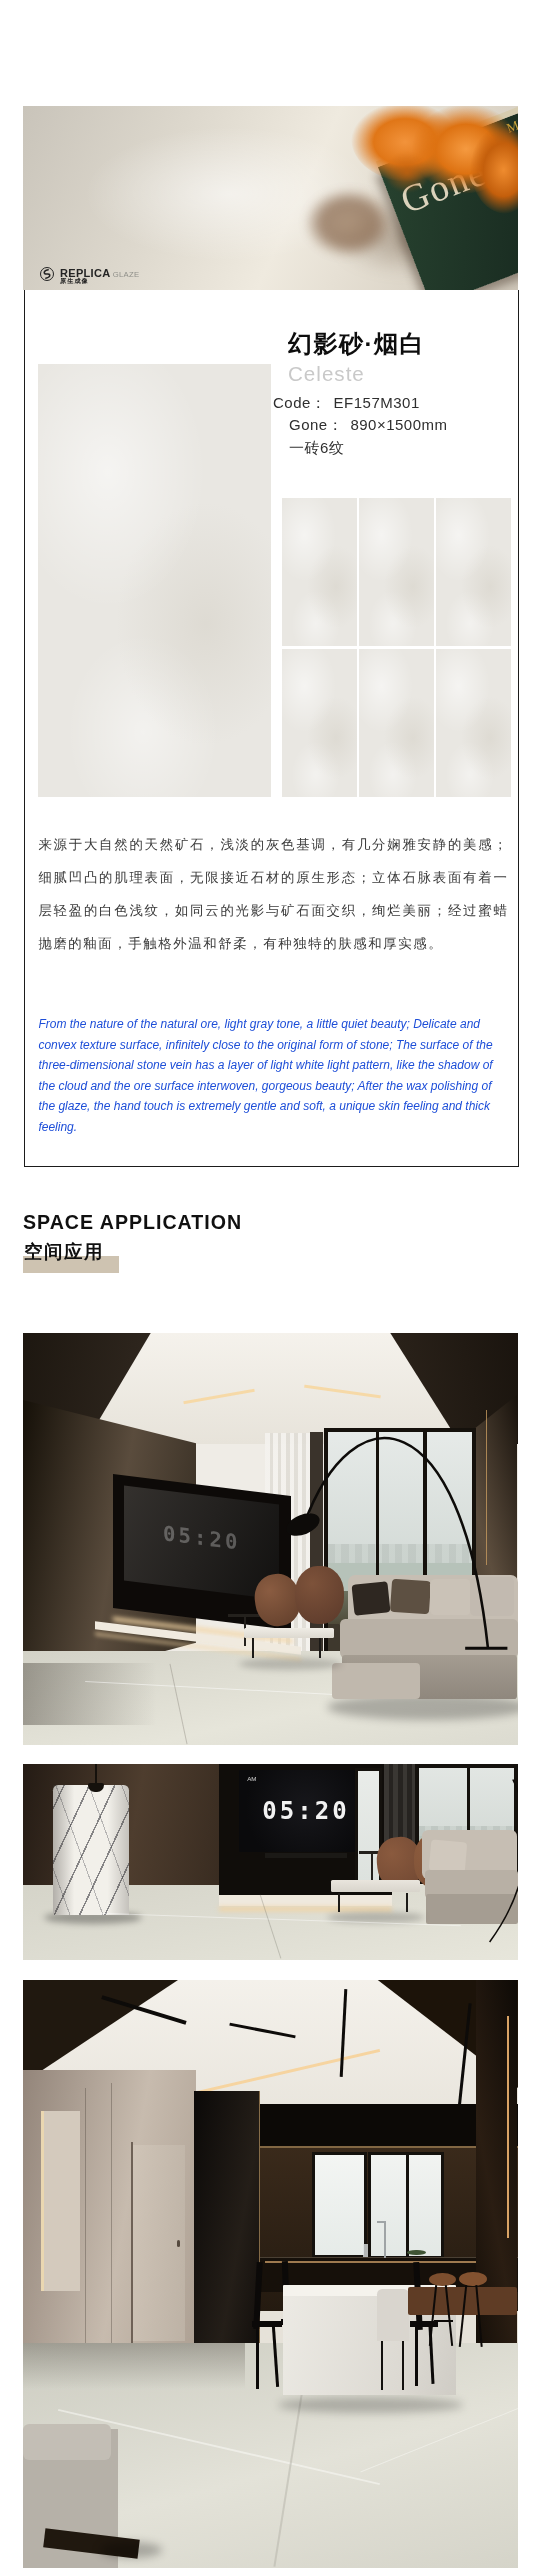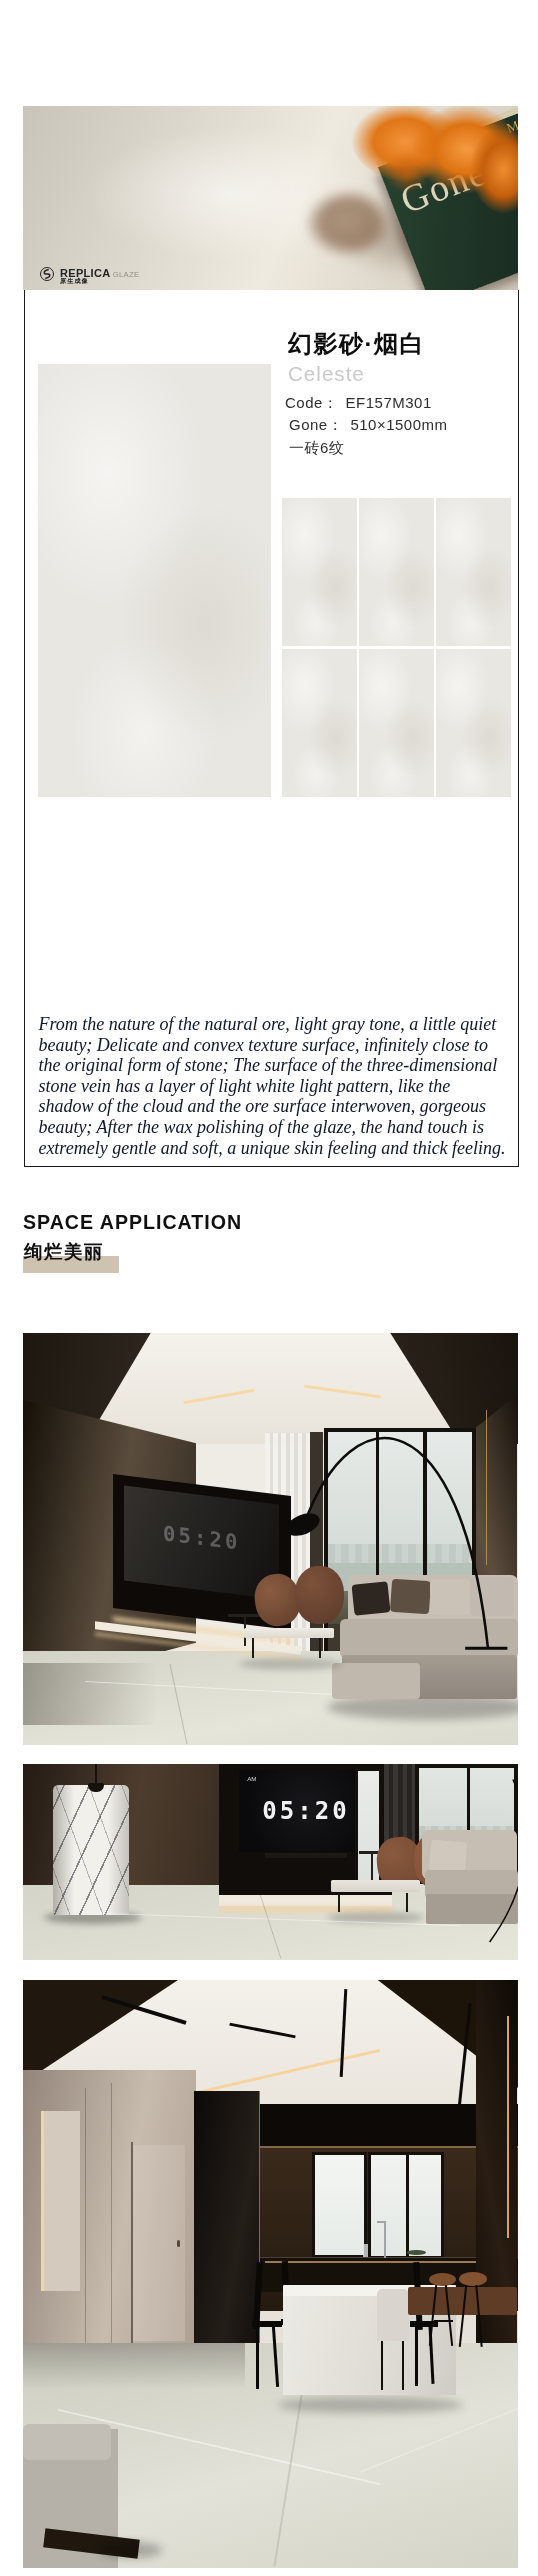--- a/index.html
+++ b/index.html
@@ -10,21 +10,21 @@
     background-image:
       radial-gradient(ellipse 60% 45% at 30% 25%,rgba(255,255,255,.55),rgba(255,255,255,0) 70%),
       radial-gradient(ellipse 55% 40% at 72% 60%,rgba(205,200,188,.40),rgba(205,200,188,0) 70%),
       radial-gradient(ellipse 50% 35% at 45% 85%,rgba(255,255,255,.45),rgba(255,255,255,0) 65%);}
   .watermark{font-size:109px;line-height:1;font-weight:bold;font-style:italic;color:#eae6df;letter-spacing:-3.1px;}
   .title-zh{font-size:24px;font-weight:bold;color:#0d0d0d;letter-spacing:1.5px;}
   .title-en{font-size:20.6px;color:#c9c9c9;letter-spacing:1px;}
   .spec{font-size:15px;color:#2f2f2f;letter-spacing:0.5px;}
   .spec .val{margin-left:7.2px;}
   .para-zh{font-size:13.4px;line-height:33px;color:#3a3a3a;letter-spacing:1.6px;text-align:justify;}
-  .para-en{font-size:18px;line-height:20.6px;color:#0f172a;font-style:italic;font-family:Liberation Serif, serif;}
+  .para-en{font-size:12px;line-height:20.6px;color:#1d4ed8;font-style:italic;}
   .sec-en{font-size:19.6px;font-weight:bold;color:#101010;letter-spacing:1px;}
   .sec-zh{font-size:18.5px;font-weight:bold;color:#101010;letter-spacing:1.5px;}
   .scene{overflow:hidden;}
   .scene *{position:absolute;}
   .clock{font-family:"DejaVu Sans Mono","Liberation Mono",monospace;font-weight:bold;letter-spacing:3.1px;}
 </style>
 </head>
 <body>
 
 <div id="page">
@@ -69,40 +69,41 @@
   </div>
 
   <div class="abs" style="left:24px;top:290px;width:495px;height:877px;box-sizing:border-box;
        border:1px solid #1b1b1b;border-top:none;background:#fff;">
 
     <div class="abs tile" style="left:13px;top:74px;width:233px;height:433px;"></div>
 
     <div class="abs title-zh" style="left:263px;top:38px;">幻影砂·烟白</div>
     <div class="abs title-en" style="left:263px;top:72px;">Celeste</div>
 
-    <div class="abs spec" style="left:260px;top:104px;"><span style="position:static;">Code：</span><span class="val" style="position:static;">EF157M301</span></div>
-    <div class="abs spec" style="left:264px;top:126px;"><span style="position:static;">Gone：</span><span class="val" style="position:static;">510×1500mm</span></div>
+    <div class="abs spec" style="left:248px;top:104px;"><span style="position:static;">Code：</span><span class="val" style="position:static;">EF157M301</span></div>
+    <div class="abs spec" style="left:264px;top:126px;"><span style="position:static;">Gone：</span><span class="val" style="position:static;">890×1500mm</span></div>
     <div class="abs spec" style="left:264px;top:149px;">一砖6纹</div>
 
     <div class="abs" style="left:257px;top:208px;width:228px;height:298px;display:grid;
          grid-template-columns:75px 75px 75px;grid-template-rows:148px 148px;gap:2.6px 2.1px;">
       <div class="tile"></div>
       <div class="tile"></div>
       <div class="tile"></div>
       <div class="tile"></div>
       <div class="tile"></div>
       <div class="tile"></div>
     </div>
 
+    <div class="abs para-zh" style="left:13.4px;top:538px;width:470px;">来源于大自然的天然矿石，浅淡的灰色基调，有几分娴雅安静的美感；细腻凹凸的肌理表面，无限接近石材的原生形态；立体石脉表面有着一层轻盈的白色浅纹，如同云的光影与矿石面交织，绚烂美丽；经过蜜蜡抛磨的釉面，手触格外温和舒柔，有种独特的肤感和厚实感。</div>
     <div class="abs para-en" style="left:13.4px;top:724px;width:470px;">From the nature of the natural ore, light gray tone, a little quiet beauty; Delicate and convex texture surface, infinitely close to the original form of stone; The surface of the three-dimensional stone vein has a layer of light white light pattern, like the shadow of the cloud and the ore surface interwoven, gorgeous beauty; After the wax polishing of the glaze, the hand touch is extremely gentle and soft, a unique skin feeling and thick feeling.</div>
   </div>
 
   <div class="abs sec-en" style="left:23px;top:1211px;">SPACE APPLICATION</div>
   <div class="abs" style="left:23px;top:1256px;width:96px;height:17px;background:#cec3b1;"></div>
-  <div class="abs sec-zh" style="left:24px;top:1239px;">绚烂美丽</div>
+  <div class="abs sec-zh" style="left:24px;top:1239px;">空间应用</div>
 
   <div class="abs scene" style="left:23px;top:1333px;width:495px;height:412px;background:#efece6;">
     <div style="left:0;top:0;width:495px;height:111px;background:linear-gradient(180deg,#f5f2ec,#e7e3da);"></div>
     <div style="left:0;top:0;width:206px;height:111px;clip-path:polygon(0 0,62% 0,30% 100%,0 100%);background:linear-gradient(100deg,#1d1710,#3b3128);"></div>
     <div style="left:289px;top:0;width:206px;height:111px;clip-path:polygon(38% 0,100% 0,100% 100%,72% 100%);background:linear-gradient(260deg,#1a140e,#362c22);"></div>
     <div style="left:160px;top:62px;width:72px;height:2.6px;background:#f6d9a7;transform:rotate(-10deg);filter:blur(0.5px);"></div>
     <div style="left:281px;top:57px;width:77px;height:2.6px;background:#f6d9a7;transform:rotate(8deg);filter:blur(0.5px);"></div>
     <div style="left:0;top:67px;width:173px;height:289px;clip-path:polygon(0 0,100% 15%,100% 84%,0 100%);background:linear-gradient(100deg,#151008,#5a4c3d 52%,#31291f);"></div>
     <div style="left:430px;top:62px;width:64px;height:299px;clip-path:polygon(0 17%,100% 0,100% 100%,0 83%);background:linear-gradient(255deg,#18120c,#5d4e3e 50%,#352b21);"></div>
     <div style="left:463px;top:77px;width:1px;height:155px;background:#c69a5f;opacity:.8;"></div>

